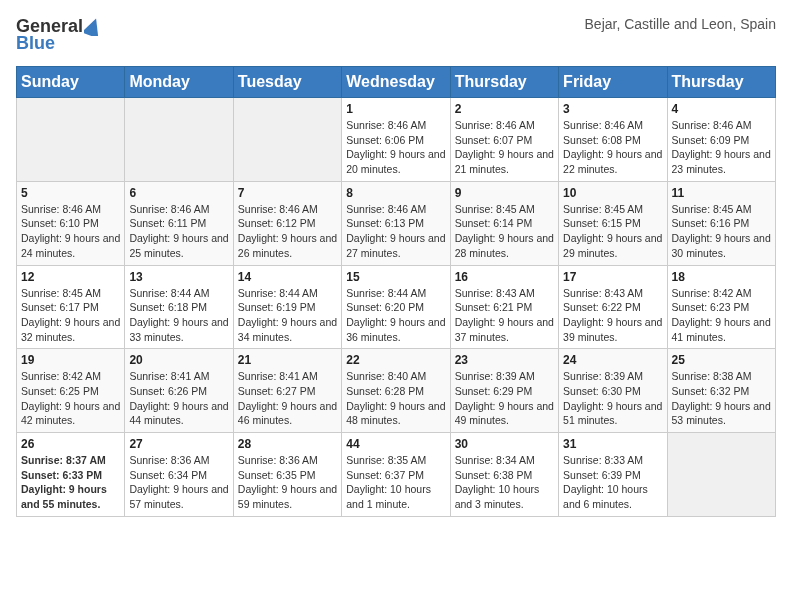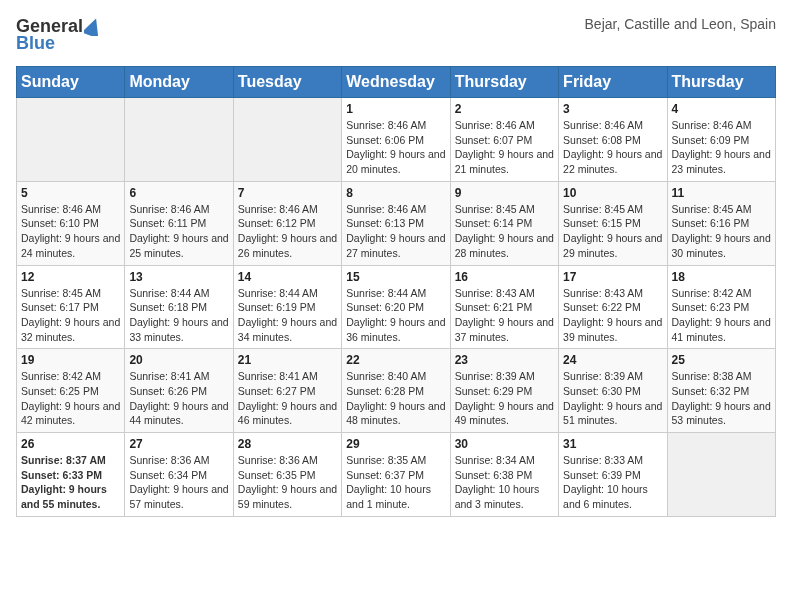--- a/index.html
+++ b/index.html
@@ -283,21 +283,21 @@
 Sunset: 6:34 PM
 Daylight: 9 hours and 57 minutes.</div>
         </td>
         <td>
           <div class="day-number">28</div>
           <div class="day-info" style="white-space: pre-line;">Sunrise: 8:36 AM
 Sunset: 6:35 PM
 Daylight: 9 hours and 59 minutes.</div>
         </td>
         <td>
-          <div class="day-number">29</div>
+          <div class="day-number">44</div>
           <div class="day-info" style="white-space: pre-line;">Sunrise: 8:35 AM
 Sunset: 6:37 PM
 Daylight: 10 hours and 1 minute.</div>
         </td>
         <td>
           <div class="day-number">30</div>
           <div class="day-info" style="white-space: pre-line;">Sunrise: 8:34 AM
 Sunset: 6:38 PM
 Daylight: 10 hours and 3 minutes.</div>
         </td>

